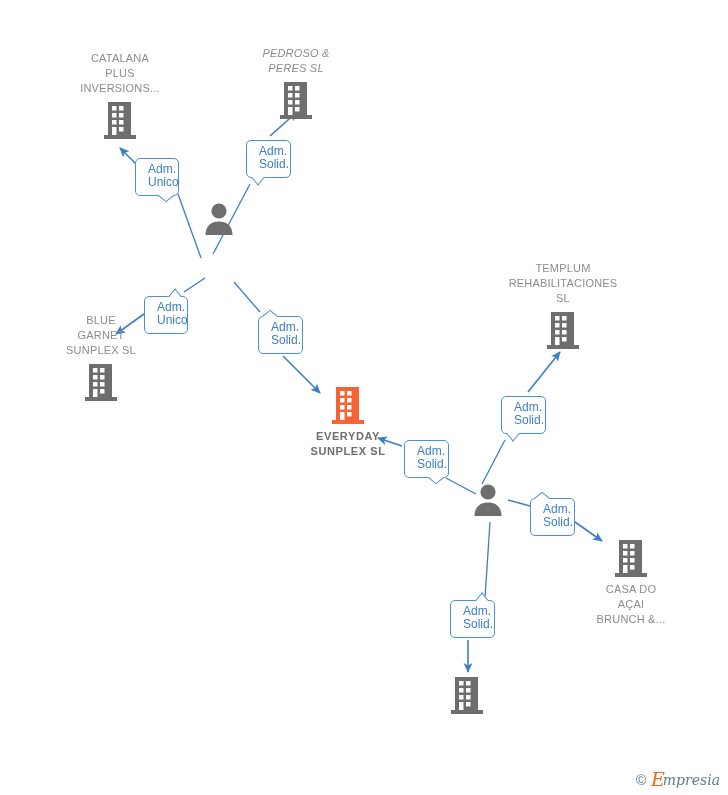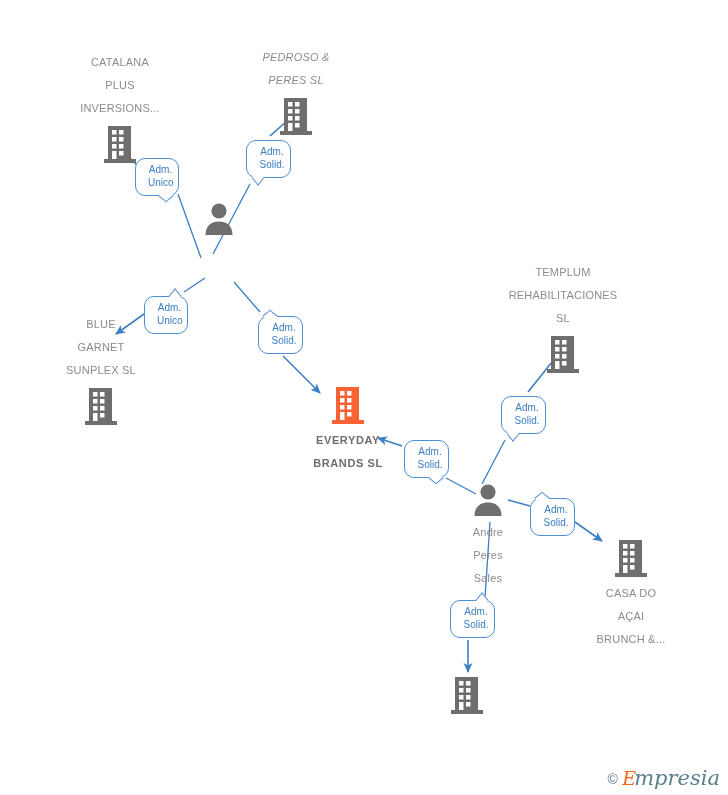--- a/index.html
+++ b/index.html
@@ -30,21 +30,21 @@
   
   .node {
     position: absolute;
     width: 130px;
     margin-left: -65px;
     text-align: center;
     line-height: 0;
   }
   .node .caption {
     font-size: 11px;
-    line-height: 23px;
+    line-height: 15px;
     color: #8c8c8c;
     letter-spacing: 0.2px;
     white-space: pre-line;
     display: block;
   }
   .node.highlight .caption {
     color: #6e6e6e;
     font-weight: bold;
     letter-spacing: 0.6px;
   }
@@ -53,24 +53,24 @@
     line-height: 0;
   }
   .node.cap-above .caption { margin-bottom: 4px; }
   .node.cap-below .caption { margin-top: 4px; }
 
   
   .edge-label {
     position: absolute;
     box-sizing: border-box;
     border: 1.4px solid #4a90d9;
-    border-radius: 10px;
+    border-radius: 5px;
     background: #ffffff;
     color: #3b7fc4;
-    font-size: 10px;
+    font-size: 12px;
     line-height: 13px;
     text-align: center;
     padding: 4px 5px 4px 12px;
     white-space: pre-line;
     z-index: 5;
   }
   .edge-label .tail {
     position: absolute;
     width: 9px;
     height: 9px;
@@ -99,21 +99,21 @@
   #watermark .brand-e {
     font-family: "DejaVu Serif", serif;
     font-style: italic;
     font-size: 19px;
     color: #f2691e;
     vertical-align: middle;
   }
   #watermark .brand-rest {
     font-family: "DejaVu Serif", serif;
     font-style: italic;
-    font-size: 21px;
+    font-size: 14px;
     color: #5a7f8c;
     vertical-align: middle;
     margin-left: -2px;
   }
 </style>
 </head>
 <body>
 
 <div id="graph">
 
@@ -209,21 +209,21 @@
             <rect x="10" y="6" width="4.5" height="4.5" fill="#fff"></rect>
             <rect x="17" y="6" width="4.5" height="4.5" fill="#fff"></rect>
             <rect x="10" y="13" width="4.5" height="4.5" fill="#fff"></rect>
             <rect x="17" y="13" width="4.5" height="4.5" fill="#fff"></rect>
             <rect x="10" y="20" width="4.5" height="4.5" fill="#fff"></rect>
             <rect x="17" y="20" width="4.5" height="4.5" fill="#fff"></rect>
             <rect x="10" y="27" width="4.5" height="8" fill="#fff"></rect>
             <rect x="17" y="27" width="4.5" height="4.5" fill="#fff"></rect>
           </svg></span>
         <span class="caption">EVERYDAY
-BRANDS  SL</span>
+SUNPLEX  SL</span>
       </div>
       <div class="node cap-above" style="left: 563px; top: 261px;">
         <span class="caption">TEMPLUM
 REHABILITACIONES
 SL</span>
         <span class="glyph"><svg width="36" height="40" viewBox="0 0 36 40" xmlns="http://www.w3.org/2000/svg">
             <rect x="6" y="2" width="23" height="33" fill="#6e6e6e"></rect>
             <rect x="2" y="35" width="32" height="4" fill="#6e6e6e"></rect>
             <rect x="10" y="6" width="4.5" height="4.5" fill="#fff"></rect>
             <rect x="17" y="6" width="4.5" height="4.5" fill="#fff"></rect>
@@ -233,23 +233,20 @@
             <rect x="17" y="20" width="4.5" height="4.5" fill="#fff"></rect>
             <rect x="10" y="27" width="4.5" height="8" fill="#fff"></rect>
             <rect x="17" y="27" width="4.5" height="4.5" fill="#fff"></rect>
           </svg></span>
       </div>
       <div class="node cap-below" style="left: 488px; top: 483px;">
         <span class="glyph"><svg width="36" height="34" viewBox="0 0 36 34" xmlns="http://www.w3.org/2000/svg">
             <circle cx="18" cy="9" r="7.6" fill="#6e6e6e"></circle>
             <path d="M4.5,33 C4.5,23.5 10.5,19.4 18,19.4 C25.5,19.4 31.5,23.5 31.5,33 Z" fill="#6e6e6e"></path>
           </svg></span>
-        <span class="caption">Andre
-Peres
-Sales</span>
       </div>
       <div class="node cap-below" style="left: 631px; top: 538px;">
         <span class="glyph"><svg width="36" height="40" viewBox="0 0 36 40" xmlns="http://www.w3.org/2000/svg">
             <rect x="6" y="2" width="23" height="33" fill="#6e6e6e"></rect>
             <rect x="2" y="35" width="32" height="4" fill="#6e6e6e"></rect>
             <rect x="10" y="6" width="4.5" height="4.5" fill="#fff"></rect>
             <rect x="17" y="6" width="4.5" height="4.5" fill="#fff"></rect>
             <rect x="10" y="13" width="4.5" height="4.5" fill="#fff"></rect>
             <rect x="17" y="13" width="4.5" height="4.5" fill="#fff"></rect>
             <rect x="10" y="20" width="4.5" height="4.5" fill="#fff"></rect>

